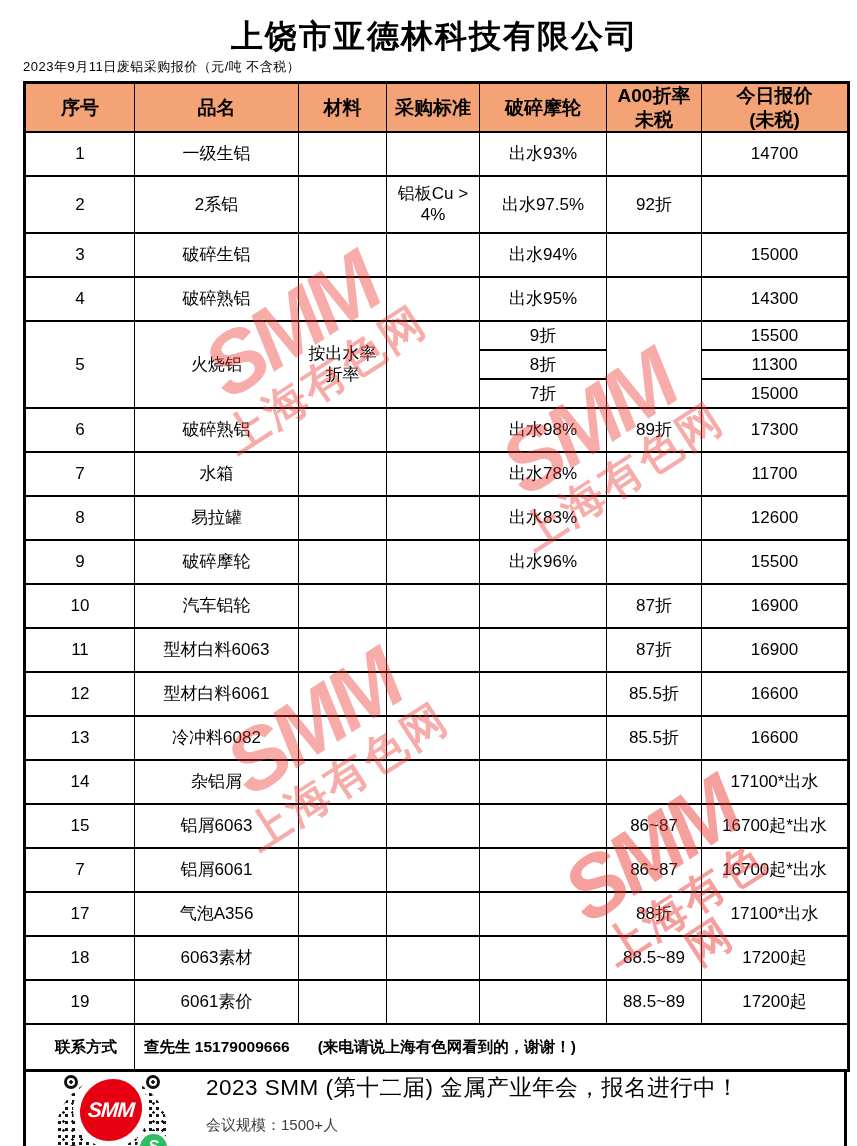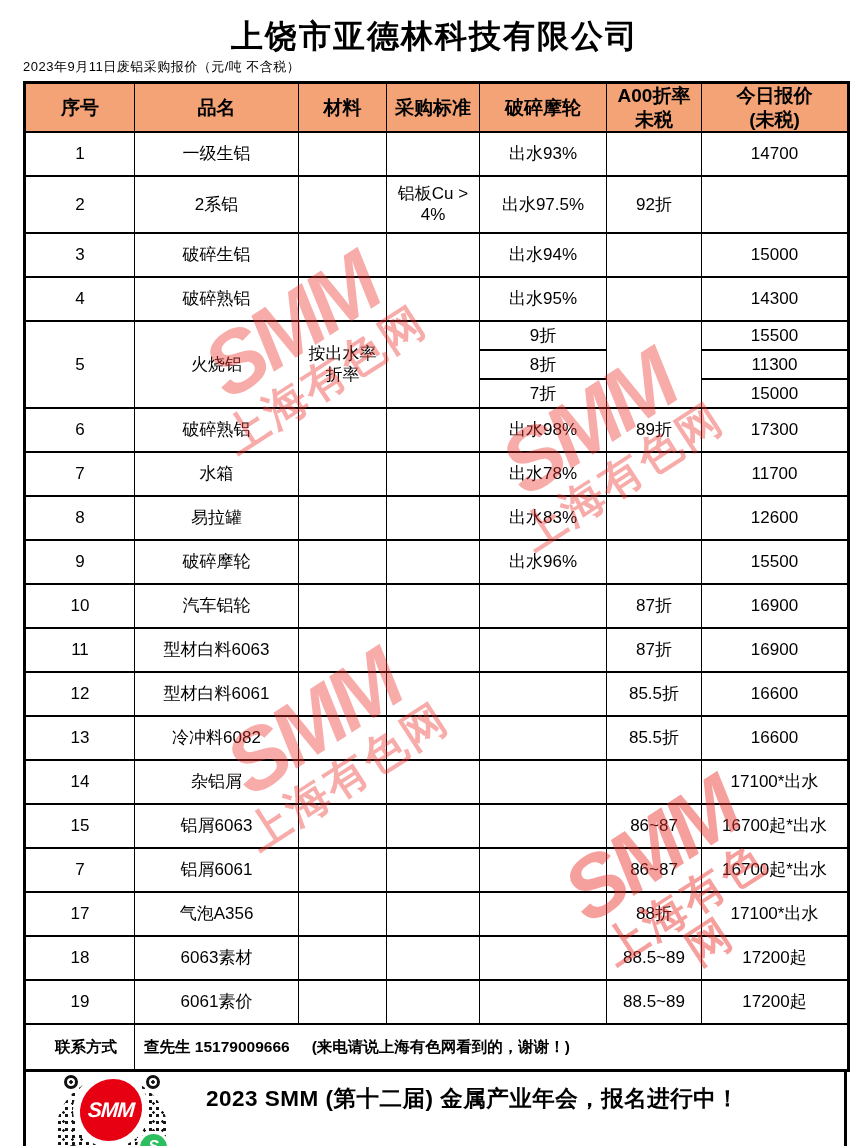--- a/index.html
+++ b/index.html
@@ -23,37 +23,37 @@
           padding:0 2px; overflow:hidden; }
   thead tr { height:36px; }
   thead th { background:#F3A376; font-size:19px; font-weight:700; line-height:1.25; }
   tbody tr { height:44px; }
   tbody td { font-size:17px; line-height:1.2; }
   tbody tr.row-tall { height:57px; }
   tbody tr.sub { height:29px; }
   tbody tr.contact-row { height:46px; }
   .contact-row td { font-weight:700; font-size:15.5px;padding-left:14px; }
   .contact-row td.contact-value { text-align:left; padding-left:9px; }
-  .contact-note { margin-left:22px; }
+  .contact-note { margin-left:28px; }
 
   
   .wm { position:absolute; z-index:3; pointer-events:none; text-align:center;
         transform:translate(-50%,-50%) rotate(-33deg); color:rgba(235,47,43,0.40); }
   .wm .l1 { font-size:86px; font-weight:700; font-style:italic; letter-spacing:-5px; line-height:0.95; }
   .wm .l2 { font-size:43px; font-weight:700; letter-spacing:3px; line-height:1.05; }
   .wm1 { left:280px; top:345px; }
   .wm2 { left:577px; top:442px; }
   .wm3 { left:302px; top:742px; }
   .wm4 { left:652px; top:888px; color:rgba(235,47,43,0.46); }
 
   
   .banner { box-sizing:border-box; width:824px; height:122px; border:3px solid #000; border-top:none;
             position:relative; z-index:2; background:#fff; }
   .banner-text { position:absolute; left:180px; top:0; }
-  .b1 { font-size:22.5px; font-weight:700; margin-top:11px; letter-spacing:0.5px; }
+  .b1 { font-size:22.5px; font-weight:400; letter-spacing:0.5px; }
   .b2 { font-size:15px; color:#3d3d3d; margin-top:13px; }
 
   
   .qr { position:absolute; left:30px; top:5px; width:112px; height:112px; }
   .qr-dots { position:absolute; left:0; top:0; width:112px; height:112px; border-radius:50%;
     background-image:radial-gradient(circle,#161616 1.4px,transparent 1.9px),
                      radial-gradient(circle,#161616 1.1px,transparent 1.5px);
     background-size:7px 7px, 9px 9px; background-position:0 0, 3px 4px; }
   .qr-halo { position:absolute; left:17px; top:-5px; width:76px; height:76px; background:#fff; border-radius:50%; }
   .qr-red { position:absolute; left:24px; top:2px; width:62px; height:62px; background:#E60012; border-radius:50%;
@@ -309,17 +309,18 @@
       <div class="qr-dots"></div>
       <div class="qr-halo"></div>
       <div class="qr-red">SMM</div>
       <div class="qr-eye eye1"></div>
       <div class="qr-eye eye2"></div>
       <div class="qr-eye eye3"></div>
       <div class="qr-green">S</div>
     </div>
     <div class="banner-text">
       <div class="b1">2023 SMM (第十二届) 金属产业年会，报名进行中！</div>
+      <div class="b2"><span>会议规模：</span><span>1500+人</span></div>
 
     </div>
   </div>
 
 </div>
 
 </body></html>

